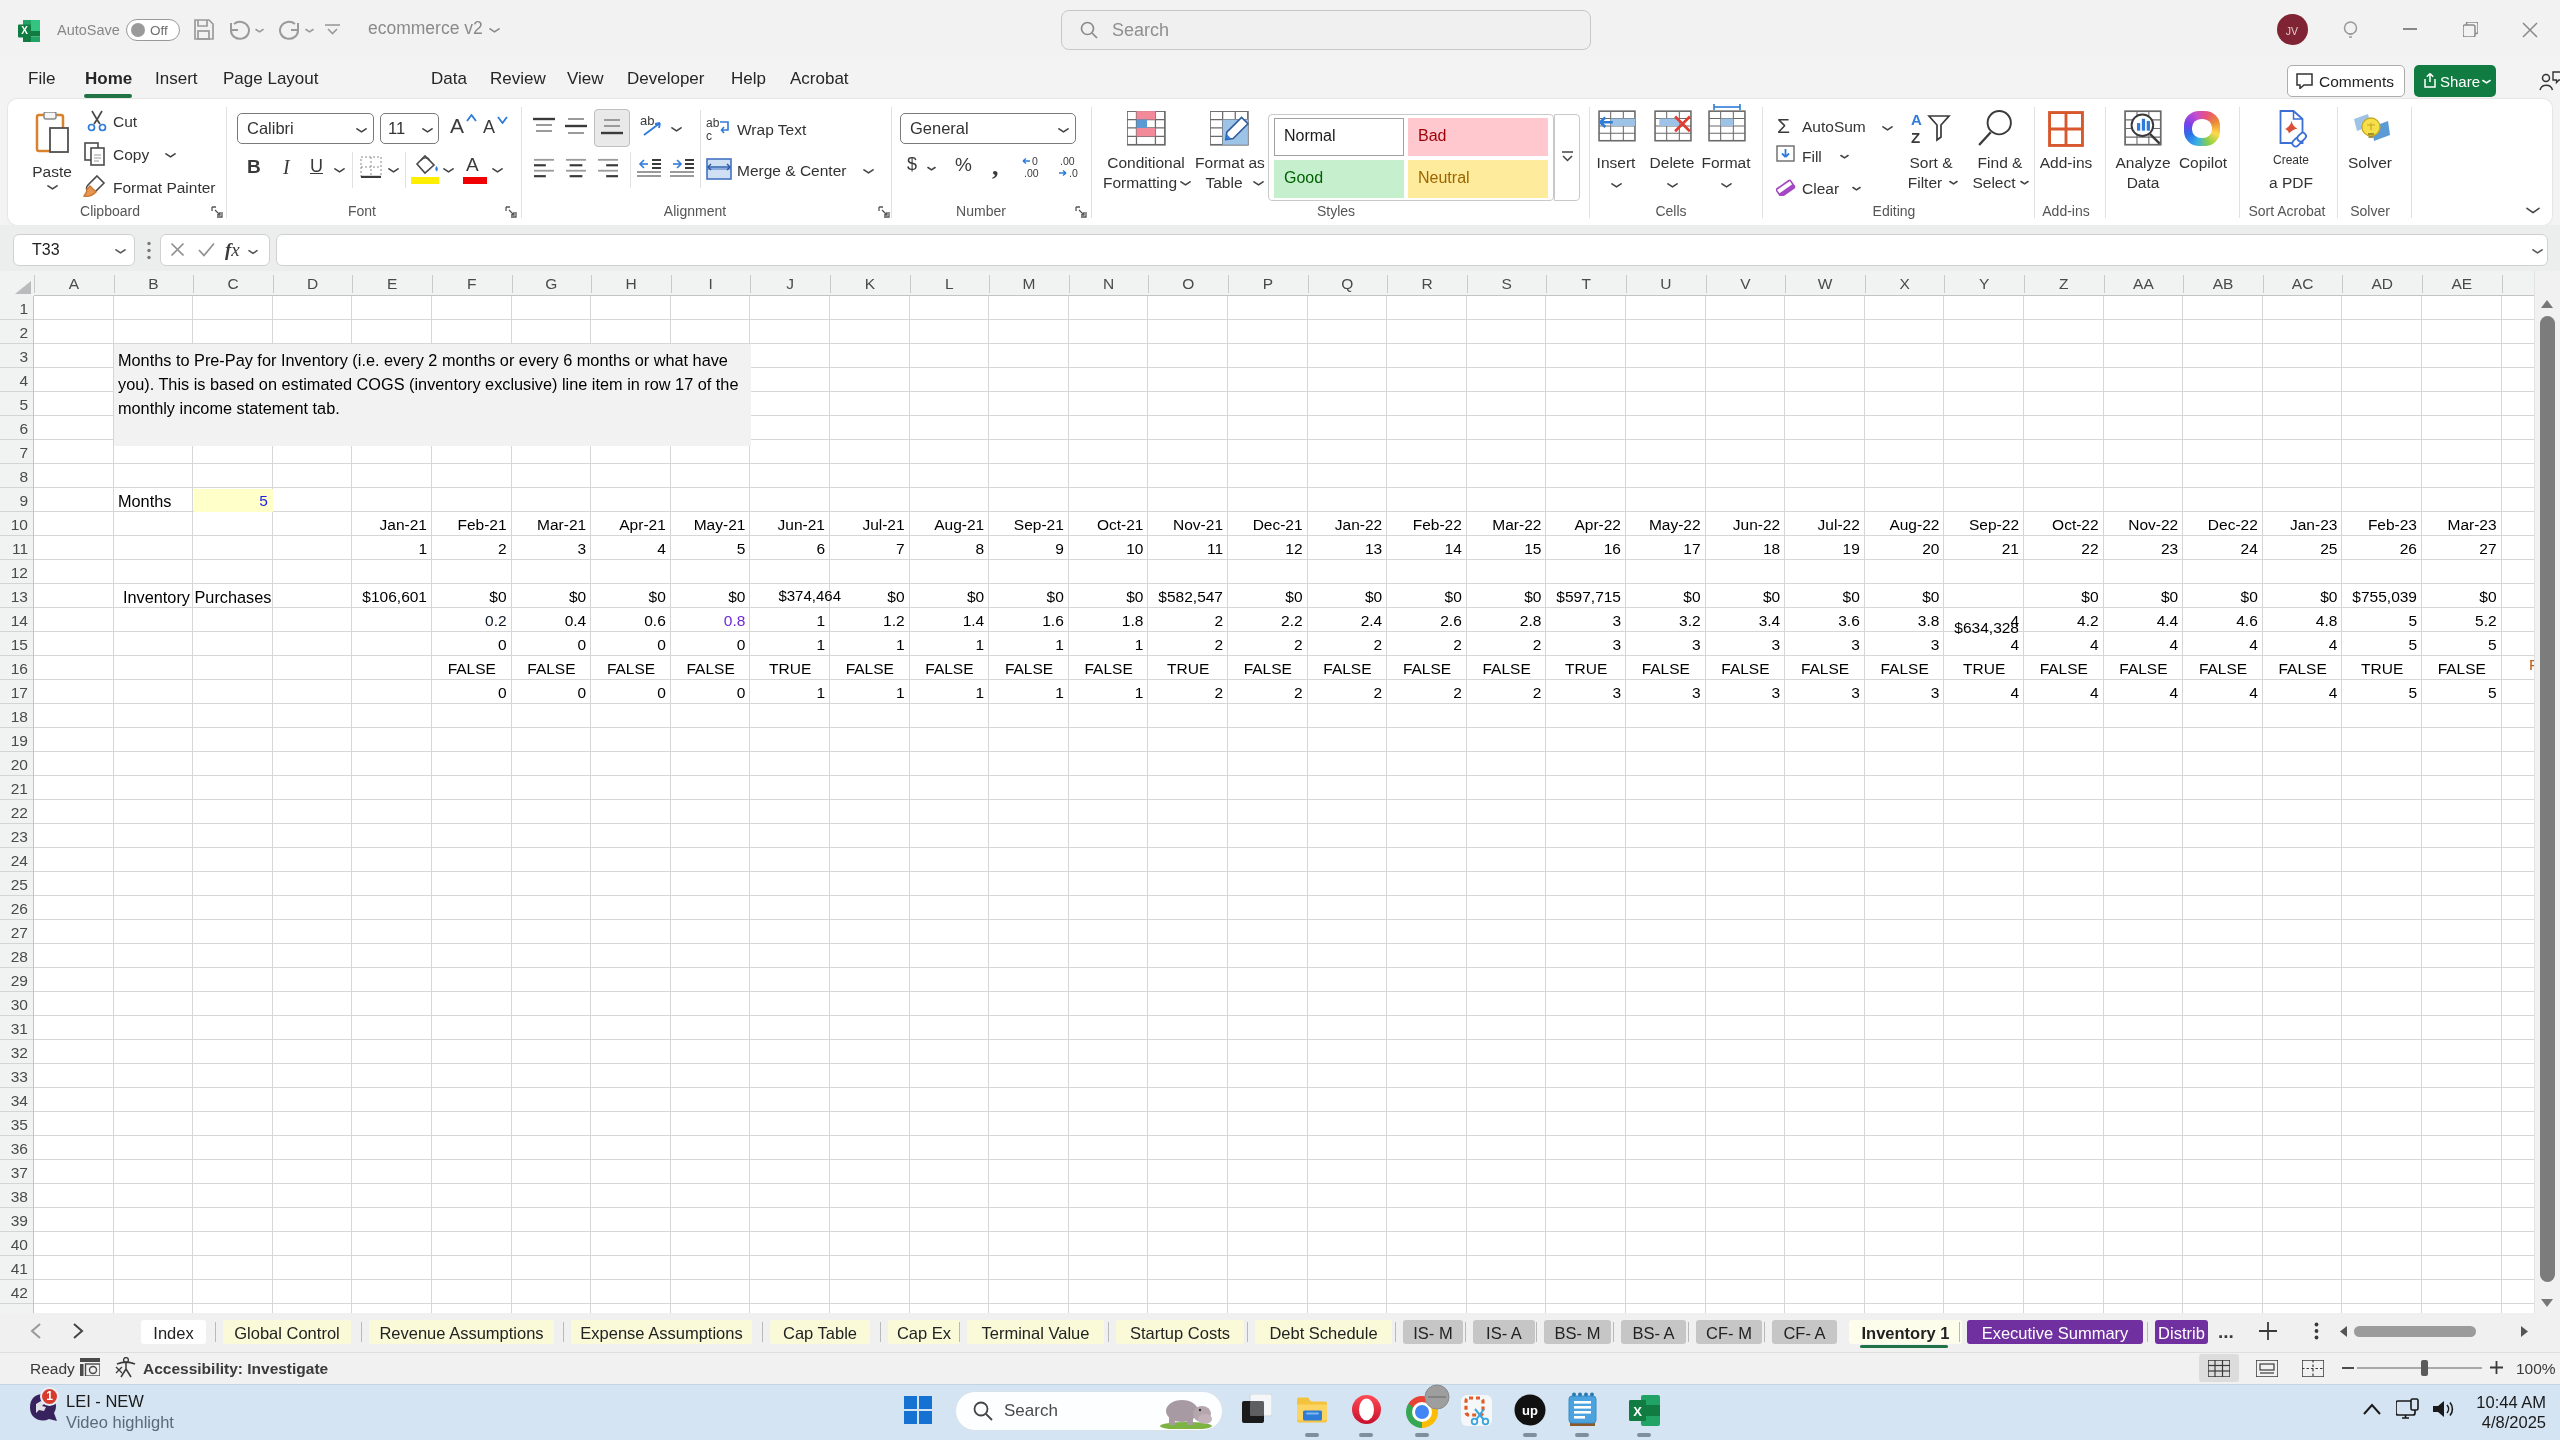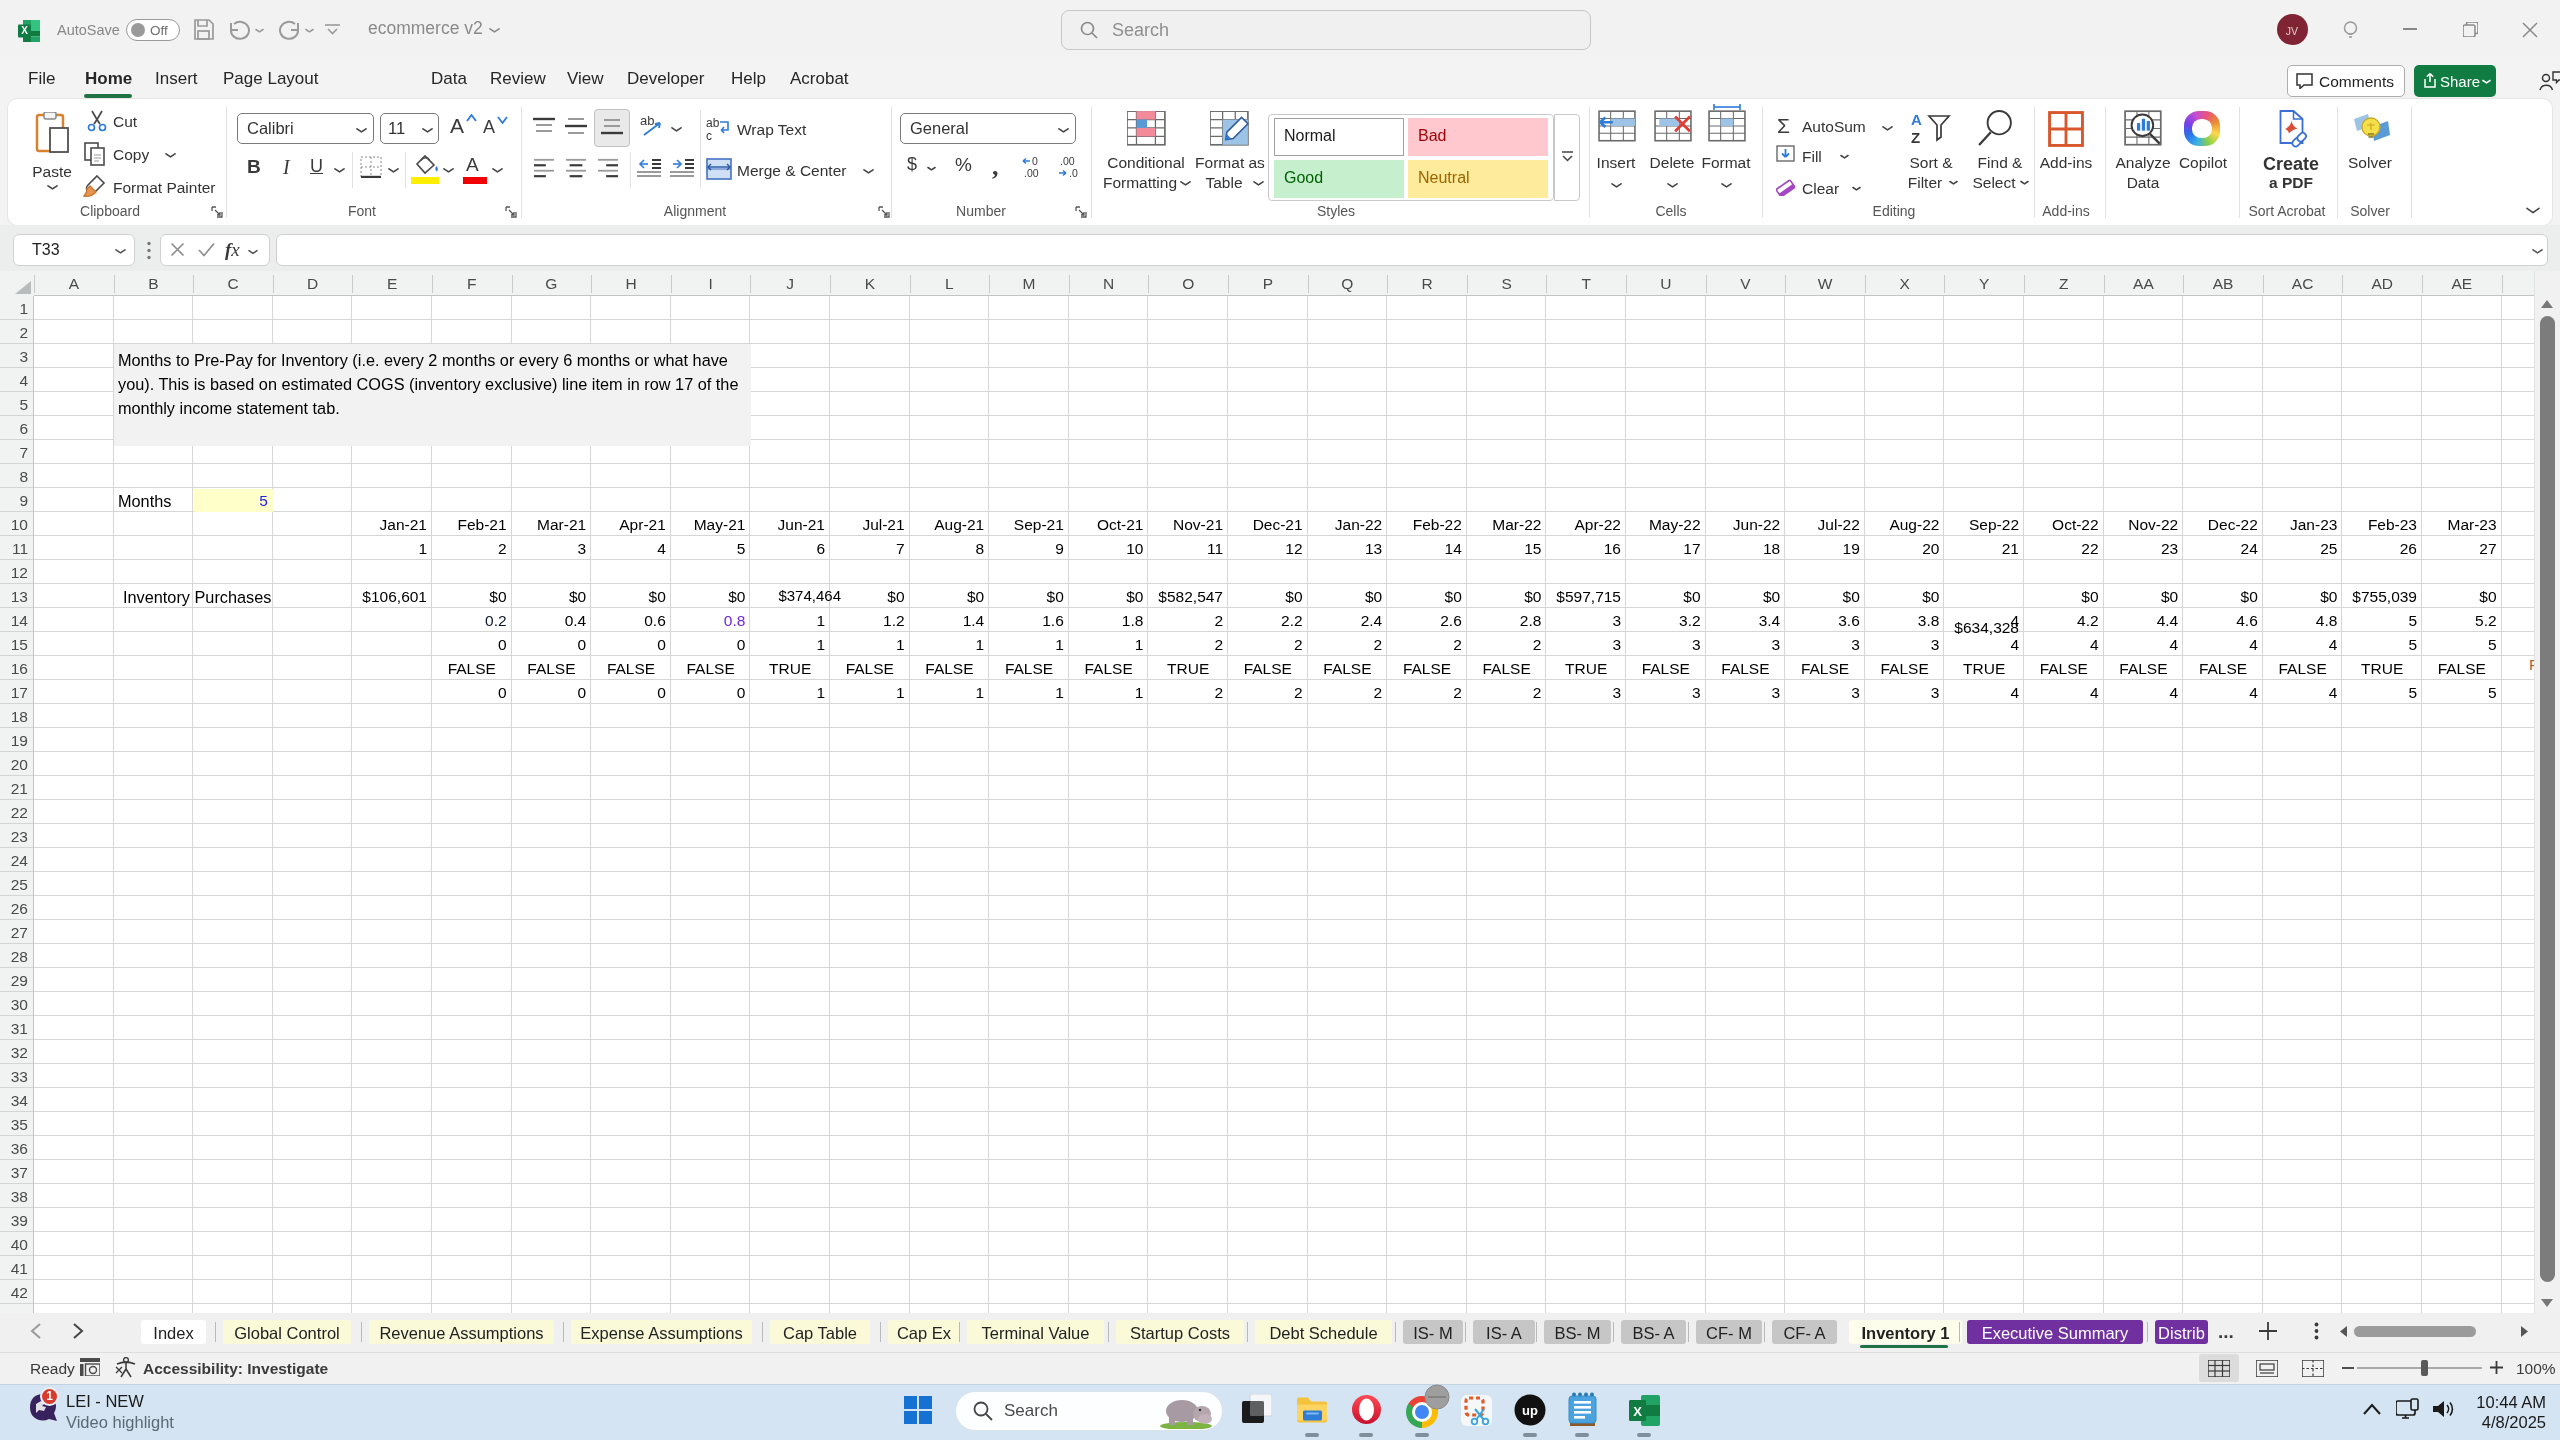--- a/index.html
+++ b/index.html
@@ -468,22 +468,22 @@
 <div style="position:absolute;left:2238.5px;top:107px;width:1px;height:111px;background:#e1e1e1;"></div>
 <svg style="position:absolute;left:2274px;top:110px" width="36" height="38" viewBox="0 0 35 38">
     <path d="M6 1 h13 l9 8 v24 h-22 z" fill="none" stroke="#3b6fd4" stroke-width="1.8"></path>
 <path d="M19 1 v8 h9" fill="none" stroke="#3b6fd4" stroke-width="1.5"></path>
 <path d="M10.5 19 c3.5 -1.5 6 -4.5 6.5 -8 c1 3.5 2.5 6 6 7.5 c-4 1 -6.5 2.5 -8.5 5 c-0.5 -2.5 -1.5 -3.5 -4 -4.5 z" fill="#d94f38"></path>
 <g transform="rotate(-45 24 30)">
       <rect x="16.5" y="27" width="9.5" height="6.5" rx="3.2" fill="#fff" stroke="#3b6fd4" stroke-width="1.8"></rect>
       <rect x="23.5" y="27" width="9.5" height="6.5" rx="3.2" fill="#fff" stroke="#3b6fd4" stroke-width="1.8"></rect>
     </g>
   </svg>
-<div style="position:absolute;left:2141px;top:153px;width:300px;text-align:center;font-size:18px;color:#333;font-weight:700;white-space:nowrap;">Create</div>
-<div style="position:absolute;left:2141px;top:173px;width:300px;text-align:center;font-size:15.5px;color:#333;font-weight:700;white-space:nowrap;">a PDF</div>
+<div style="position:absolute;left:2141px;top:153px;width:300px;text-align:center;font-size:12px;color:#333;font-weight:400;white-space:nowrap;">Create</div>
+<div style="position:absolute;left:2141px;top:173px;width:300px;text-align:center;font-size:15.5px;color:#333;font-weight:400;white-space:nowrap;">a PDF</div>
 <div style="position:absolute;left:2137px;top:203px;width:300px;text-align:center;font-size:14px;color:#555;font-weight:400;white-space:nowrap;">Sort Acrobat</div>
 <div style="position:absolute;left:2336.5px;top:107px;width:1px;height:111px;background:#e1e1e1;"></div>
 <svg style="position:absolute;left:2352px;top:112px" width="40" height="32" viewBox="0 0 40 30">
     <path d="M2 6 l14 -5 l3 12 l-14 5 z" fill="#9dc3e6"></path>
     <path d="M20 14 l16 -6 l2 14 l-16 6 z" fill="#5b9bd5"></path>
 <circle cx="19" cy="14" r="9" fill="#f5e04b" stroke="#c8a820" stroke-width="1.3"></circle>
 <path d="M16 21 h6 M16.5 24 h5" stroke="#8a7a20" stroke-width="1.5"></path>
     <path d="M15 12 h8 M19 10 v7" stroke="#c8a820" stroke-width="1.2"></path>
   </svg>
 <div style="position:absolute;left:2220px;top:153px;width:300px;text-align:center;font-size:15.5px;color:#333;font-weight:400;white-space:nowrap;">Solver</div>

